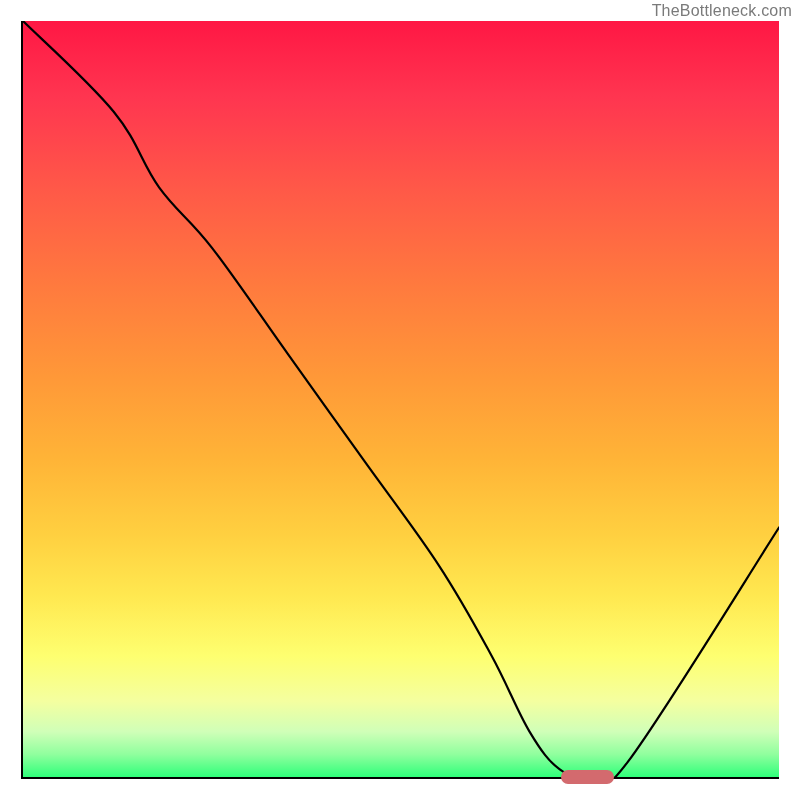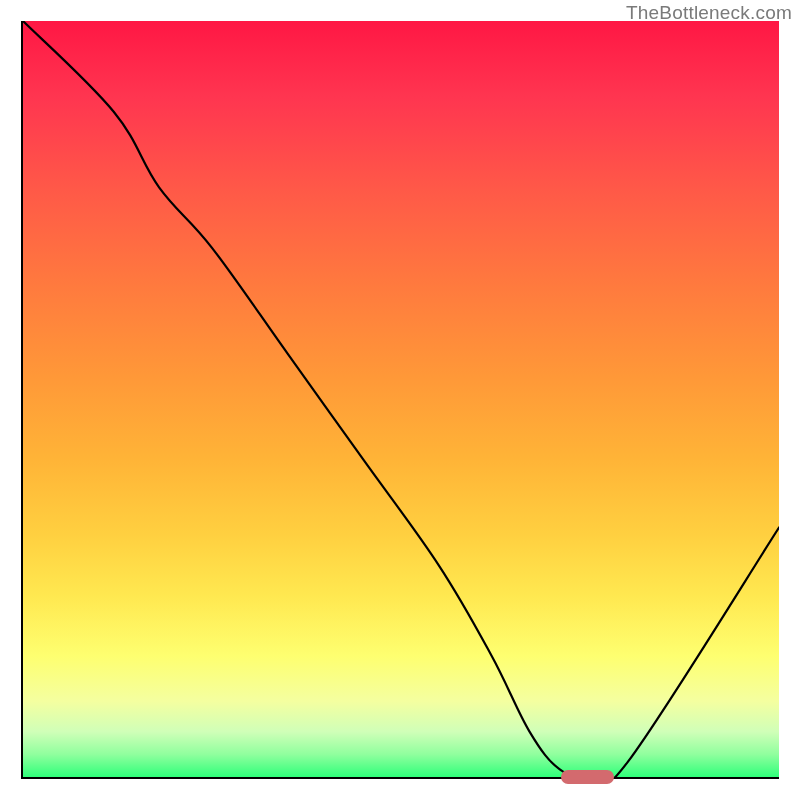--- a/index.html
+++ b/index.html
@@ -39,21 +39,21 @@
     left: 0;
     top: 0;
     width: 100%;
     height: 100%;
   }
   .watermark {
     position: absolute;
     top: 2px;
     right: 8px;
     color: #7a7a7a;
-    font-size: 19px;
+    font-size: 16px;
     font-weight: 500;
     letter-spacing: 0.2px;
   }
   .short-bar {
     position: absolute;
     background: #d36a6e;
     border-radius: 7px;
     height: 14px;
   }
 </style>

